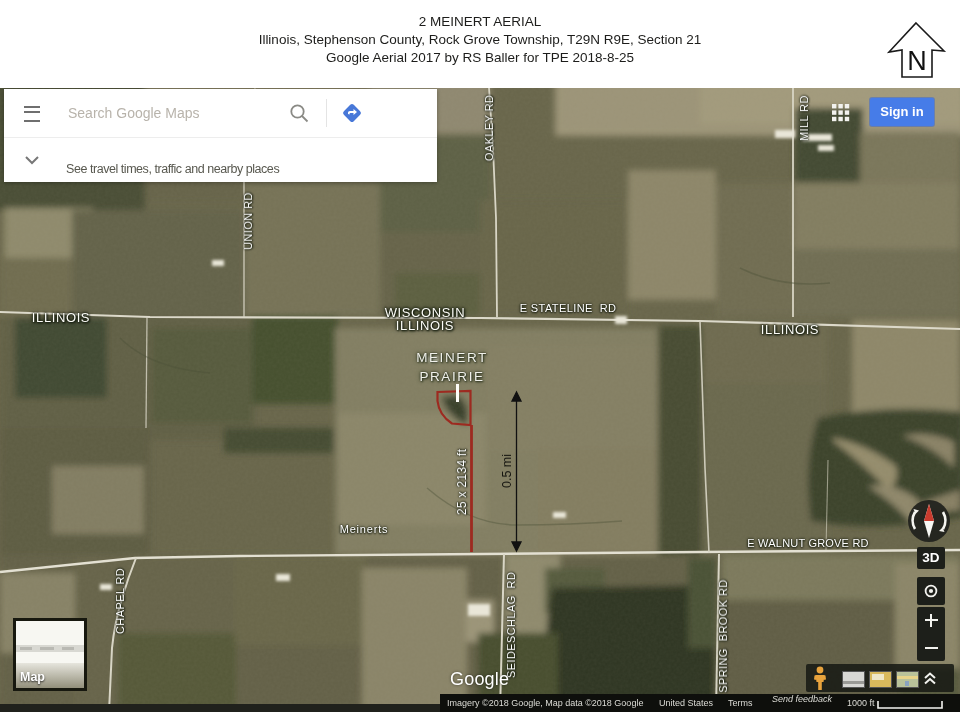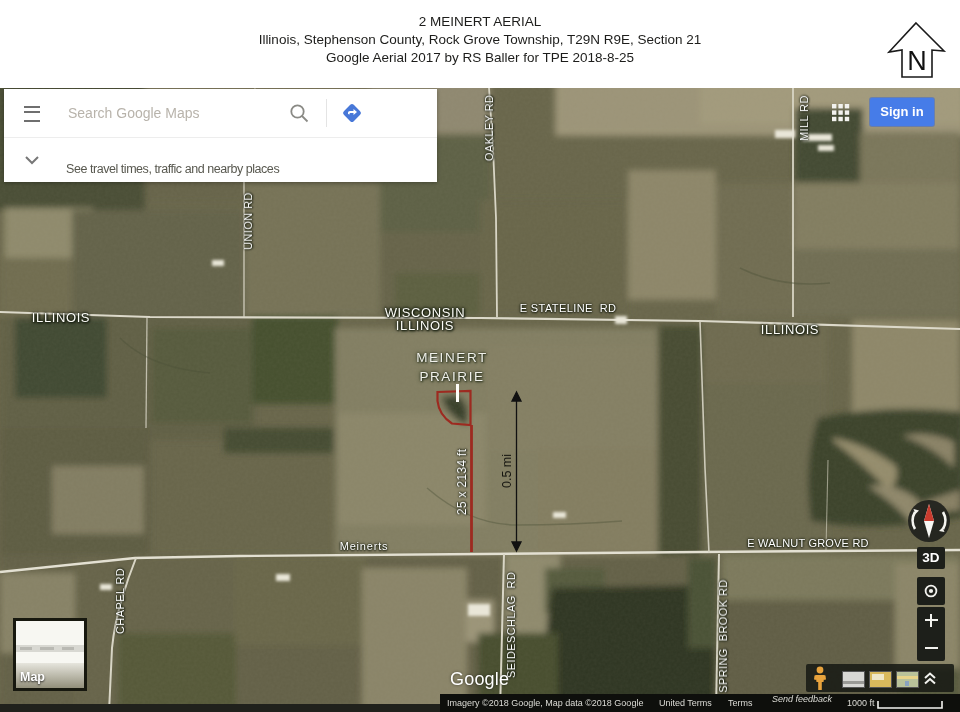--- a/index.html
+++ b/index.html
@@ -199,21 +199,21 @@
 <div class="abs" style="left:452px;top:260px;transform:translate(-50%,0);text-align:center;color:#f0f0ea;font-size:13.5px;letter-spacing:1.6px;line-height:19px;white-space:nowrap;text-shadow:0 0 2px #2c3420,0 0 4px #2c3420,1px 1px 2px #2c3420;">MEINERT<br>PRAIRIE</div>
 
 <div class="abs" style="left:456px;top:296px;width:3px;height:18px;background:#fdfdf8;"></div>
 
 <div class="maplabel vlabel" style="left:462px;top:394px;font-size:12px;letter-spacing:.3px;">25 x 2134 ft</div>
 
 <div class="abs vlabel" style="position:absolute;left:507px;top:383px;color:#15150f;font-size:12.5px;white-space:nowrap;">0.5 mi</div>
 
 <div class="maplabel hlabel" style="left:808px;top:455px;letter-spacing:.2px;">E WALNUT GROVE&nbsp;RD</div>
 
-<div class="maplabel hlabel" style="left:364px;top:458px;letter-spacing:.8px;">Meinerts</div>
+<div class="maplabel hlabel" style="left:364px;top:441px;letter-spacing:.8px;">Meinerts</div>
 
 <div class="maplabel vlabel" style="left:120px;top:513px;">CHAPEL RD</div>
 
 <div class="maplabel vlabel" style="left:511px;top:537px;">SEIDESCHLAG&nbsp; RD</div>
 
 <div class="maplabel vlabel" style="left:723px;top:548px;">SPRING&nbsp; BROOK RD</div>
 
 <div class="abs" style="left:4px;top:1px;width:433px;box-shadow:0 1px 4px rgba(0,0,0,.3);">
 
   <div style="height:48px;background:#fff;position:relative;">
@@ -335,21 +335,21 @@
   </div>
 </div>
 
 <div class="abs" style="left:450px;top:581px;color:#fff;font-size:18px;letter-spacing:.2px;text-shadow:0 0 3px rgba(0,0,0,.55);">Google</div>
 
 <div class="abs" style="left:0;top:616px;width:960px;height:8px;background:#20211c;"></div>
 
 <div class="abs" style="left:440px;top:606px;width:520px;height:18px;background:#0e0f0c;color:#dcdcd6;font-size:9px;">
 
   <span class="abs" style="left:7px;top:3.5px;">Imagery ©2018 Google, Map data ©2018 Google</span>
-  <span class="abs" style="left:219px;top:4px;">United Terms</span>
+  <span class="abs" style="left:219px;top:4px;">United States</span>
   <span class="abs" style="left:288px;top:4px;">Terms</span>
   <span class="abs" style="left:332px;top:0;font-style:italic;">Send feedback</span>
   <span class="abs" style="left:407px;top:4px;">1000 ft</span>
 
   <svg class="abs" style="left:437px;top:6px;" width="66" height="9" viewBox="0 0 66 9">
         <path d="M1,1 L1,8 L65,8 L65,1" fill="none" stroke="#f4f4f0" stroke-width="1.6"></path>
       </svg>
 </div>
 </div>
 

